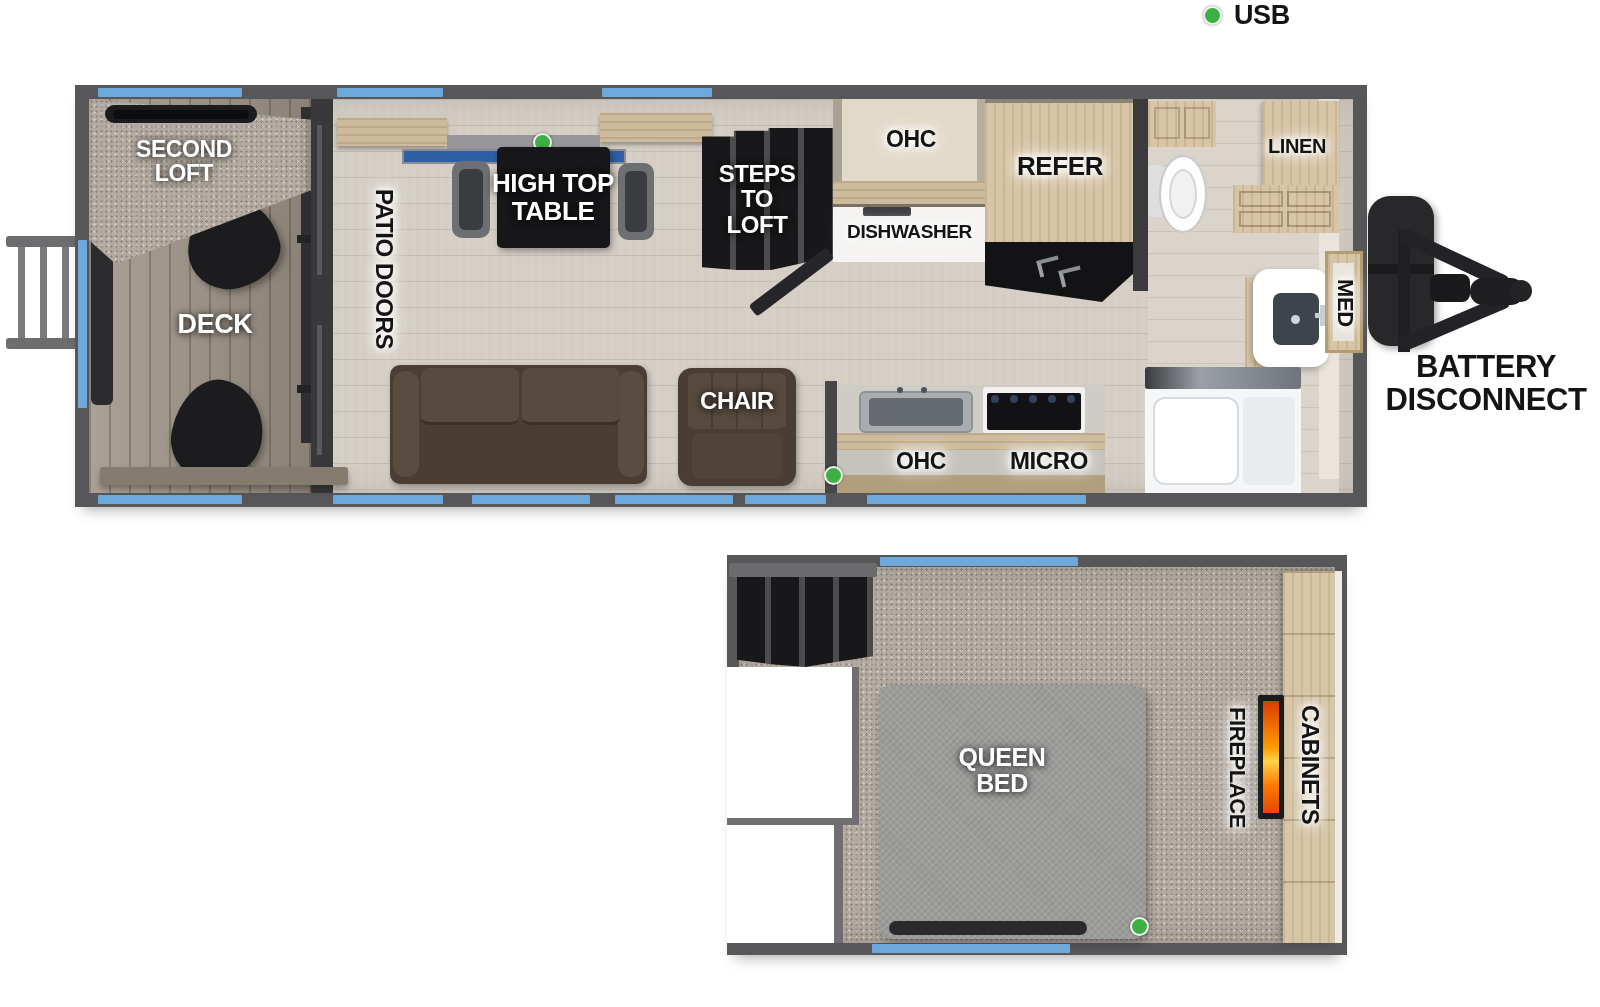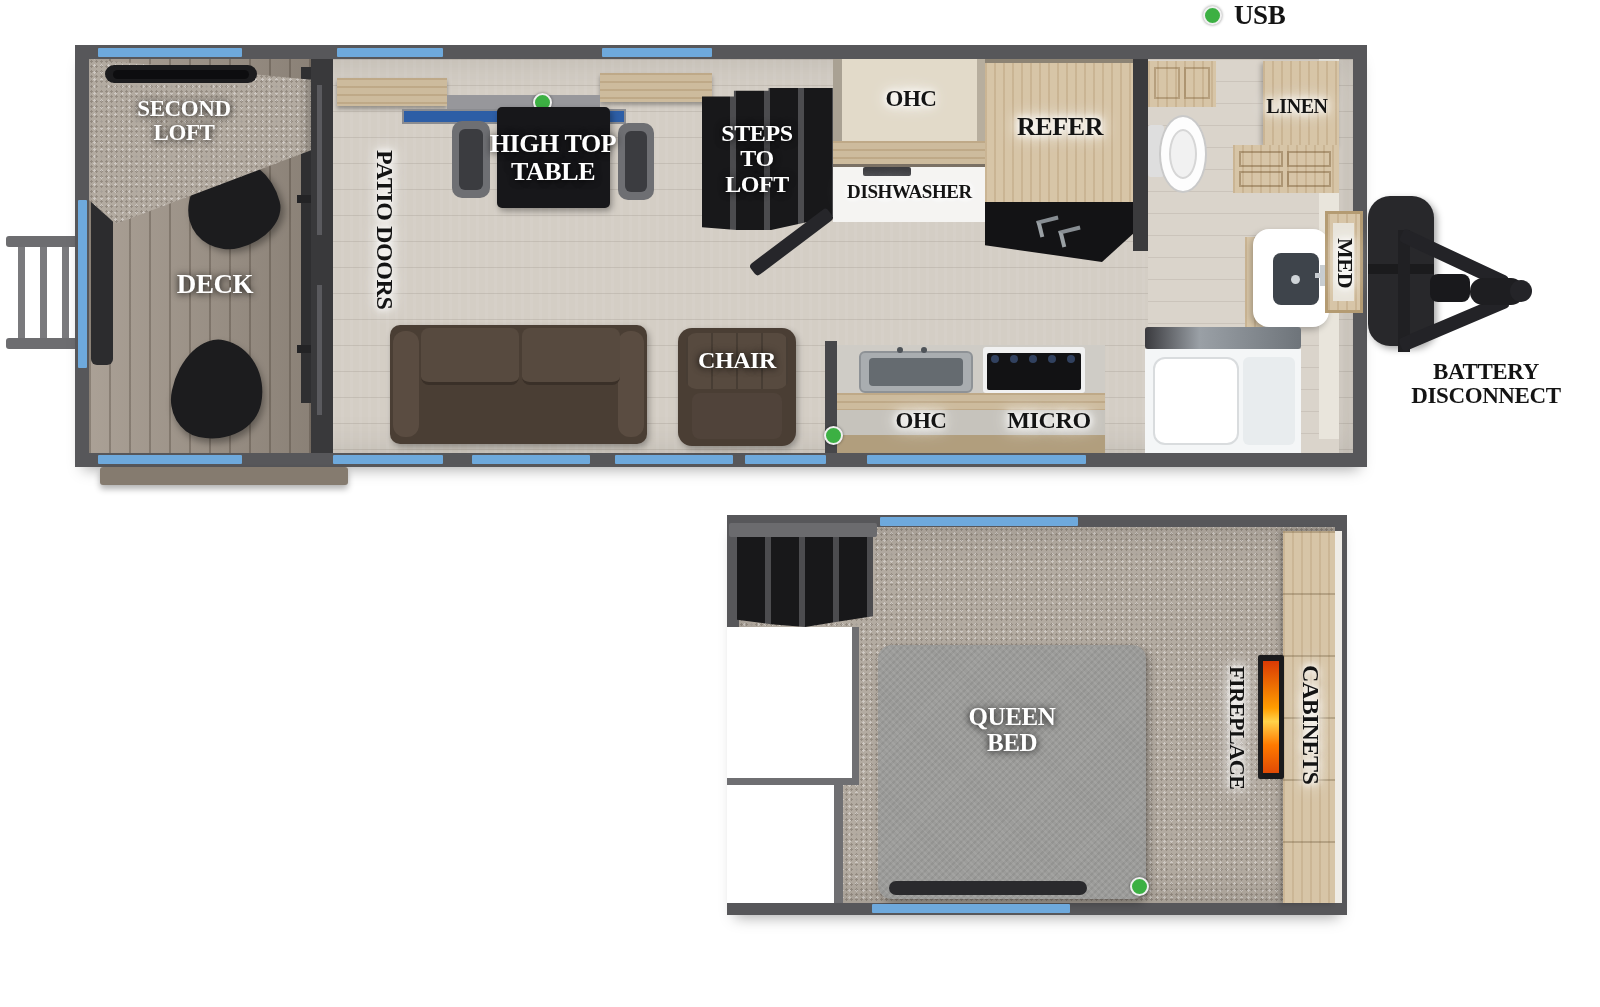--- a/index.html
+++ b/index.html
@@ -1,20 +1,20 @@
 <!DOCTYPE html>
 <html style="--wall: #57575a; --window_blue: #6ea9dc; --window_accent: #2d5ea6; --usb_green: #3cb043; --carpet: #b3aba1; --wood_floor: #d4cec5; --deck_wood: #a1968a; --cabinet_wood: #d7c5a7; --sofa_brown: #4a3e34; --bed: #9c9c9a; --flame: #ff9d00;"><head>
 <meta charset="utf-8">
 <style>
   html,body{margin:0;padding:0;background:#fff;}
   #canvas{position:relative;width:1600px;height:1007px;background:#fff;overflow:hidden;
           font-family:"Liberation Sans",sans-serif;}
   .abs{position:absolute;}
   
-  .unit{position:absolute;background:var(--wall,#57575a);box-shadow:0 10px 14px -8px rgba(0,0,0,.35);}
+  .unit{position:absolute;background:var(--wall,#57575a);box-shadow:0 10px 14px -8px rgba(0,0,0,.35);margin-top:40px;}
   
   .woodfloor{background-color:#d4cec5;
     background-image:repeating-linear-gradient(to bottom,rgba(110,100,90,.16) 0 1px,transparent 1px 26px),
                      repeating-linear-gradient(to right,rgba(255,255,255,.05) 0 3px,transparent 3px 9px);
     box-shadow:inset 0 0 40px rgba(0,0,0,.12);}
   .bathfloor{background-color:#dad4cb;
     background-image:repeating-linear-gradient(to bottom,rgba(110,100,90,.14) 0 1px,transparent 1px 22px);}
   .deckwood{background-color:#a1968a;
     background-image:repeating-linear-gradient(to right,rgba(55,45,35,.28) 0 2px,transparent 2px 20px),
                      linear-gradient(90deg,rgba(255,255,255,.10),rgba(0,0,0,.14));}
@@ -31,21 +31,21 @@
     background-image:repeating-linear-gradient(45deg,rgba(255,255,255,.07) 0 2px,transparent 2px 5px),
                      repeating-linear-gradient(-45deg,rgba(0,0,0,.06) 0 2px,transparent 2px 5px);}
   .blue{background:var(--window_blue,#6ea9dc);border-radius:1px;}
   .dot{position:absolute;width:19px;height:19px;border-radius:50%;
        background:var(--usb_green,#3cb043);border:2.5px solid #f0f0f0;
        box-shadow:0 0 3px rgba(0,0,0,.45);box-sizing:border-box;}
   
   .lbl{position:absolute;font-weight:700;color:#fff;text-align:center;white-space:pre-line;
        line-height:1.06;letter-spacing:-.4px;
        text-shadow:0 1px 6px rgba(0,0,0,.65),0 0 10px rgba(0,0,0,.4);
-       display:flex;align-items:center;justify-content:center;font-family:Liberation Serif, serif;}
+       display:flex;align-items:center;justify-content:center;}
   .lbl.dark{color:#141414;
        text-shadow:0 0 6px #fff,0 0 10px #fff,0 0 16px #fff,0 0 22px #fff;}
   .lbl.plain{color:#141414;text-shadow:none;}
   .vert{writing-mode:vertical-rl;}
   .blob{position:absolute;background:#1c1c1e;border-radius:58% 42% 55% 45%/55% 60% 40% 45%;
         box-shadow:3px 4px 7px rgba(0,0,0,.35);}
 </style>
 </head>
 <body>
 
@@ -199,41 +199,41 @@
   <div class="abs" style="left:100px;top:467px;width:248px;height:18px;background:#857b6f;border-radius:3px;box-shadow:0 4px 6px rgba(0,0,0,.3);"></div>
 
   <div class="abs" style="left:1368px;top:196px;width:66px;height:150px;background:#28282b;border-radius:22px;box-shadow:3px 3px 7px rgba(0,0,0,.35);"></div>
   <div class="abs" style="left:1368px;top:264px;width:66px;height:10px;background:#1b1b1d;"></div>
   <div class="abs" style="left:1398px;top:230px;width:12px;height:122px;background:#202023;"></div>
   <div class="abs" style="left:1396px;top:252px;width:116px;height:14px;background:#232327;border-radius:4px;transform:rotate(25deg);"></div>
   <div class="abs" style="left:1396px;top:316px;width:116px;height:14px;background:#232327;border-radius:4px;transform:rotate(-23deg);"></div>
   <div class="abs" style="left:1430px;top:274px;width:40px;height:28px;background:#19191c;border-radius:8px;"></div>
   <div class="abs" style="left:1470px;top:278px;width:54px;height:27px;background:#1e1e21;border-radius:13px;"></div>
   <div class="abs" style="left:1510px;top:280px;width:22px;height:22px;background:#242428;border-radius:50%;"></div>
-  <div class="lbl plain" style="left:1388px;top:356px;width:196px;height:56px;font-size:23px;">BATTERY
+  <div class="lbl plain" style="left:1388px;top:356px;width:196px;height:56px;font-size:31px;">BATTERY
 DISCONNECT</div>
 
   <div class="unit" style="left:727px;top:515px;width:620px;height:400px;">
     <div class="abs carpet" style="left:12px;top:12px;width:596px;height:376px;box-shadow:inset 0 0 40px rgba(0,0,0,.14);"></div>
 
     <div class="abs cabwood" style="left:556px;top:16px;width:52px;height:372px;background-image:repeating-linear-gradient(to bottom,rgba(90,70,40,.28) 0 2px,transparent 2px 62px),repeating-linear-gradient(to right,rgba(150,115,70,.18) 0 2px,transparent 2px 9px);box-shadow:-3px 0 6px rgba(0,0,0,.25);"></div>
     <div class="abs" style="left:608px;top:16px;width:7px;height:372px;background:#efece6;"></div>
     <div class="abs" style="left:531px;top:140px;width:26px;height:124px;background:#1a1a1c;border-radius:2px;"></div>
     <div class="abs" style="left:536px;top:146px;width:16px;height:112px;background:linear-gradient(180deg,#d93a05,#ff9d00 42%,#ffd24a 54%,#ff7a00 75%,#e04a05);"></div>
     <div class="lbl dark vert" style="left:494px;top:118px;width:32px;height:190px;font-size:22px;">FIREPLACE</div>
     <div class="lbl dark vert" style="left:566px;top:110px;width:34px;height:200px;font-size:24px;">CABINETS</div>
 
     <div class="abs" style="left:2px;top:8px;width:148px;height:14px;background:#6b6b6e;border-radius:2px;"></div>
     <div class="abs steps" style="left:10px;top:22px;width:136px;height:90px;clip-path:polygon(0 0,100% 0,100% 88%,75% 94%,50% 100%,25% 97%,0 92%);"></div>
     <div class="abs" style="left:0px;top:112px;width:132px;height:158px;background:#fff;border-right:7px solid #6f6f72;border-bottom:7px solid #6f6f72;box-sizing:border-box;"></div>
     <div class="abs" style="left:0px;top:270px;width:116px;height:118px;background:#fff;border-right:9px solid #6f6f72;box-sizing:border-box;"></div>
 
     <div class="abs bedtex" style="left:151px;top:130px;width:268px;height:254px;border-radius:14px;box-shadow:3px 4px 8px rgba(0,0,0,.3);"></div>
     <div class="abs" style="left:162px;top:366px;width:198px;height:14px;background:#2a2a2d;border-radius:7px;"></div>
-    <div class="lbl" style="left:205px;top:185px;width:160px;height:60px;font-size:25px;">QUEEN
+    <div class="lbl" style="left:195px;top:185px;width:160px;height:60px;font-size:25px;">QUEEN
 BED</div>
     <span class="dot" style="left:403px;top:362px;"></span>
 
     <div class="abs blue" style="left:153px;top:2px;width:198px;height:9px;"></div>
     <div class="abs blue" style="left:145px;top:389px;width:198px;height:9px;"></div>
   </div>
 
 </div>
 
 </body></html>

